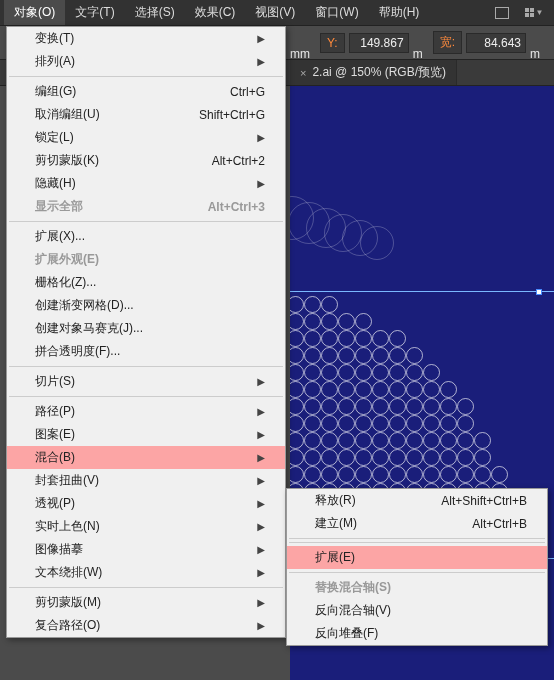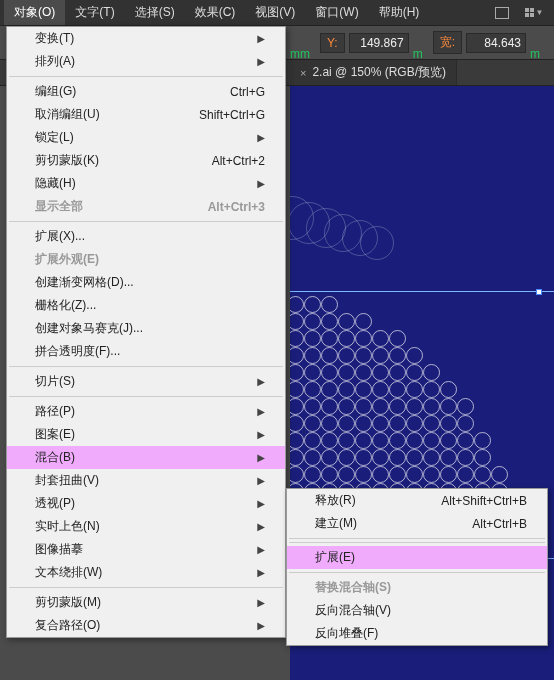--- a/index.html
+++ b/index.html
@@ -6,33 +6,33 @@
 body { width: 554px; height: 680px; background: #4b4b4b; overflow: hidden; position: relative; }
 .menubar { display: flex; align-items: center; background: #323232; height: 26px; padding: 0 4px; border-bottom: 1px solid #222; }
 .menubar-item { color: #ddd; padding: 4px 10px; cursor: pointer; }
 .menubar-item.active { background: #4b4b4b; color: #fff; }
 .menubar-spacer { flex: 1; }
 .menubar-icon { width: 24px; height: 20px; margin: 0 4px; display: inline-flex; align-items: center; justify-content: center; color: #ddd; }
 .options-bar { background: #4b4b4b; height: 34px; border-bottom: 1px solid #222; display: flex; align-items: center; justify-content: flex-end; padding-right: 8px; gap: 4px; }
 .opt-label { color: #ccc; padding: 2px 4px; }
 .opt-label.orange { color: #ff8a3c; border: 1px solid #2a2a2a; padding: 2px 6px; background: #3a3a3a; }
 .opt-input { background: #3a3a3a; border: 1px solid #2a2a2a; color: #eee; padding: 2px 4px; width: 60px; text-align: right; }
-.opt-unit { color: #22c55e; margin-right: 6px; margin-top: 23px; }
+.opt-unit { color: #e5e5e5; margin-right: 6px; margin-top: 23px; }
 .tabs-bar { background: #3a3a3a; height: 26px; display: flex; align-items: flex-end; border-bottom: 1px solid #222; padding-left: 290px; }
 .tab { padding: 4px 10px; color: #ddd; display: flex; align-items: center; gap: 6px; border-right: 1px solid #2a2a2a; background: #333; }
 .tab-close { color: #aaa; font-size: 11px; }
 .canvas { position: absolute; left: 290px; right: 0; top: 86px; bottom: 0; background: #1a1e7a; overflow: hidden; }
 .selection-box { position: absolute; left: -10px; top: 205px; width: 518px; height: 268px; border: 1px solid #7ab8ff; }
 .handle { position: absolute; width: 6px; height: 6px; background: #fff; border: 1px solid #4a8cff; }
 .handle.tm { left: 50%; top: -3px; margin-left: -3px; }
 .handle.bm { left: 50%; bottom: -3px; margin-left: -3px; }
 .circle { position: absolute; border: 1px solid rgba(255,255,255,0.65); border-radius: 50%; }
 .dropdown { position: absolute; left: 6px; top: 26px; width: 280px; background: #f0f0f0; border: 1px solid #999; box-shadow: 2px 2px 6px rgba(0,0,0,0.4); z-index: 100; }
 .dd-item { display: flex; align-items: center; justify-content: space-between; padding: 3px 20px 3px 28px; color: #222; cursor: default; position: relative; }
-.dd-item.hover { background: #f0abfc; }
+.dd-item.hover { background: #fca5a5; }
 .dd-item.disabled { color: #999; font-weight: bold; }
 .dd-sep { height: 1px; background: #ccc; margin: 3px 2px; }
 .dd-arrow { font-size: 10px; color: #444; }
 .submenu { position: absolute; left: 286px; top: 488px; width: 262px; background: #f0f0f0; border: 1px solid #999; box-shadow: 2px 2px 6px rgba(0,0,0,0.4); z-index: 101; }
 .icon-box { border: 1px solid #aaa; width: 14px; height: 12px; display: inline-block; }
 .icon-grid { display: inline-flex; flex-direction: column; gap: 1px; }
 .icon-grid span { display: flex; gap: 1px; }
 .icon-grid i { width: 4px; height: 4px; background: #aaa; display: block; }
 </style>
 </head>
@@ -302,24 +302,24 @@
       <span>Alt+Ctrl+3</span>
     </div>
     <div class="dd-sep"></div>
     <div class="dd-item">
       <span>扩展(X)...</span>
     </div>
     <div class="dd-item disabled">
       <span>扩展外观(E)</span>
     </div>
     <div class="dd-item">
+      <span>栅格化(Z)...</span>
+    </div>
+    <div class="dd-item">
       <span>创建渐变网格(D)...</span>
-    </div>
-    <div class="dd-item">
-      <span>栅格化(Z)...</span>
     </div>
     <div class="dd-item">
       <span>创建对象马赛克(J)...</span>
     </div>
     <div class="dd-item">
       <span>拼合透明度(F)...</span>
     </div>
     <div class="dd-sep"></div>
     <div class="dd-item">
       <span>切片(S)</span>

